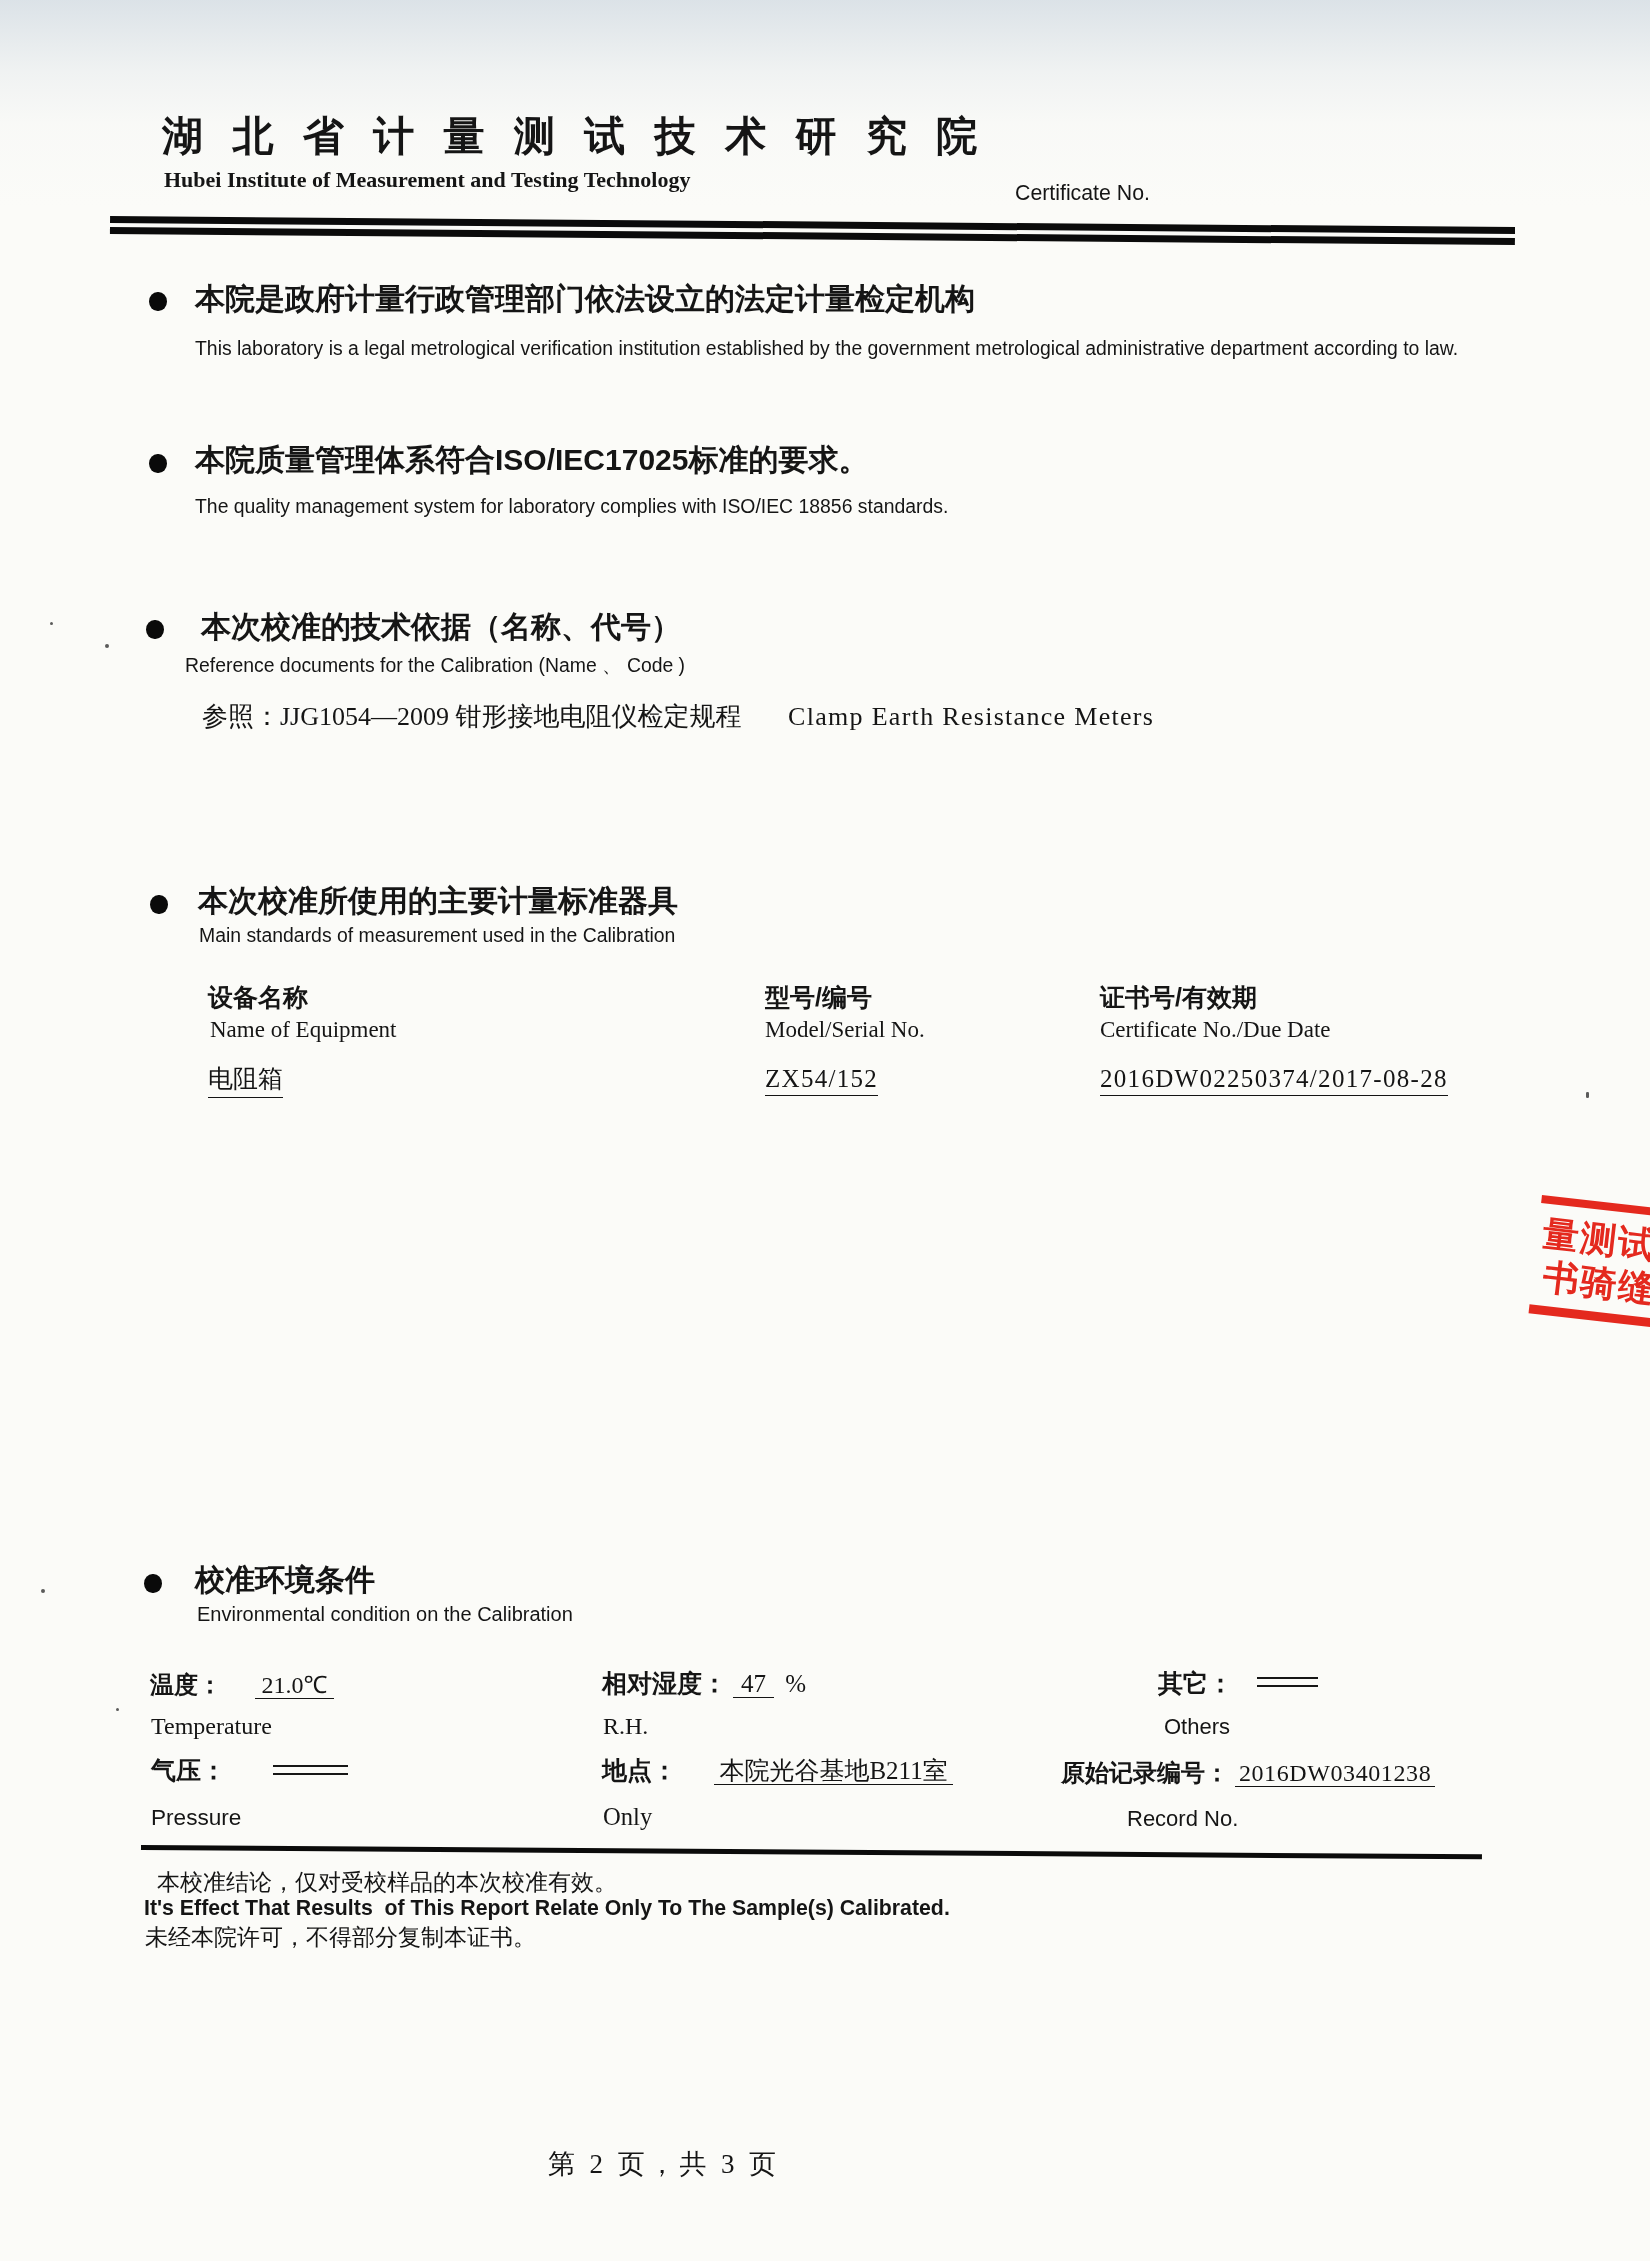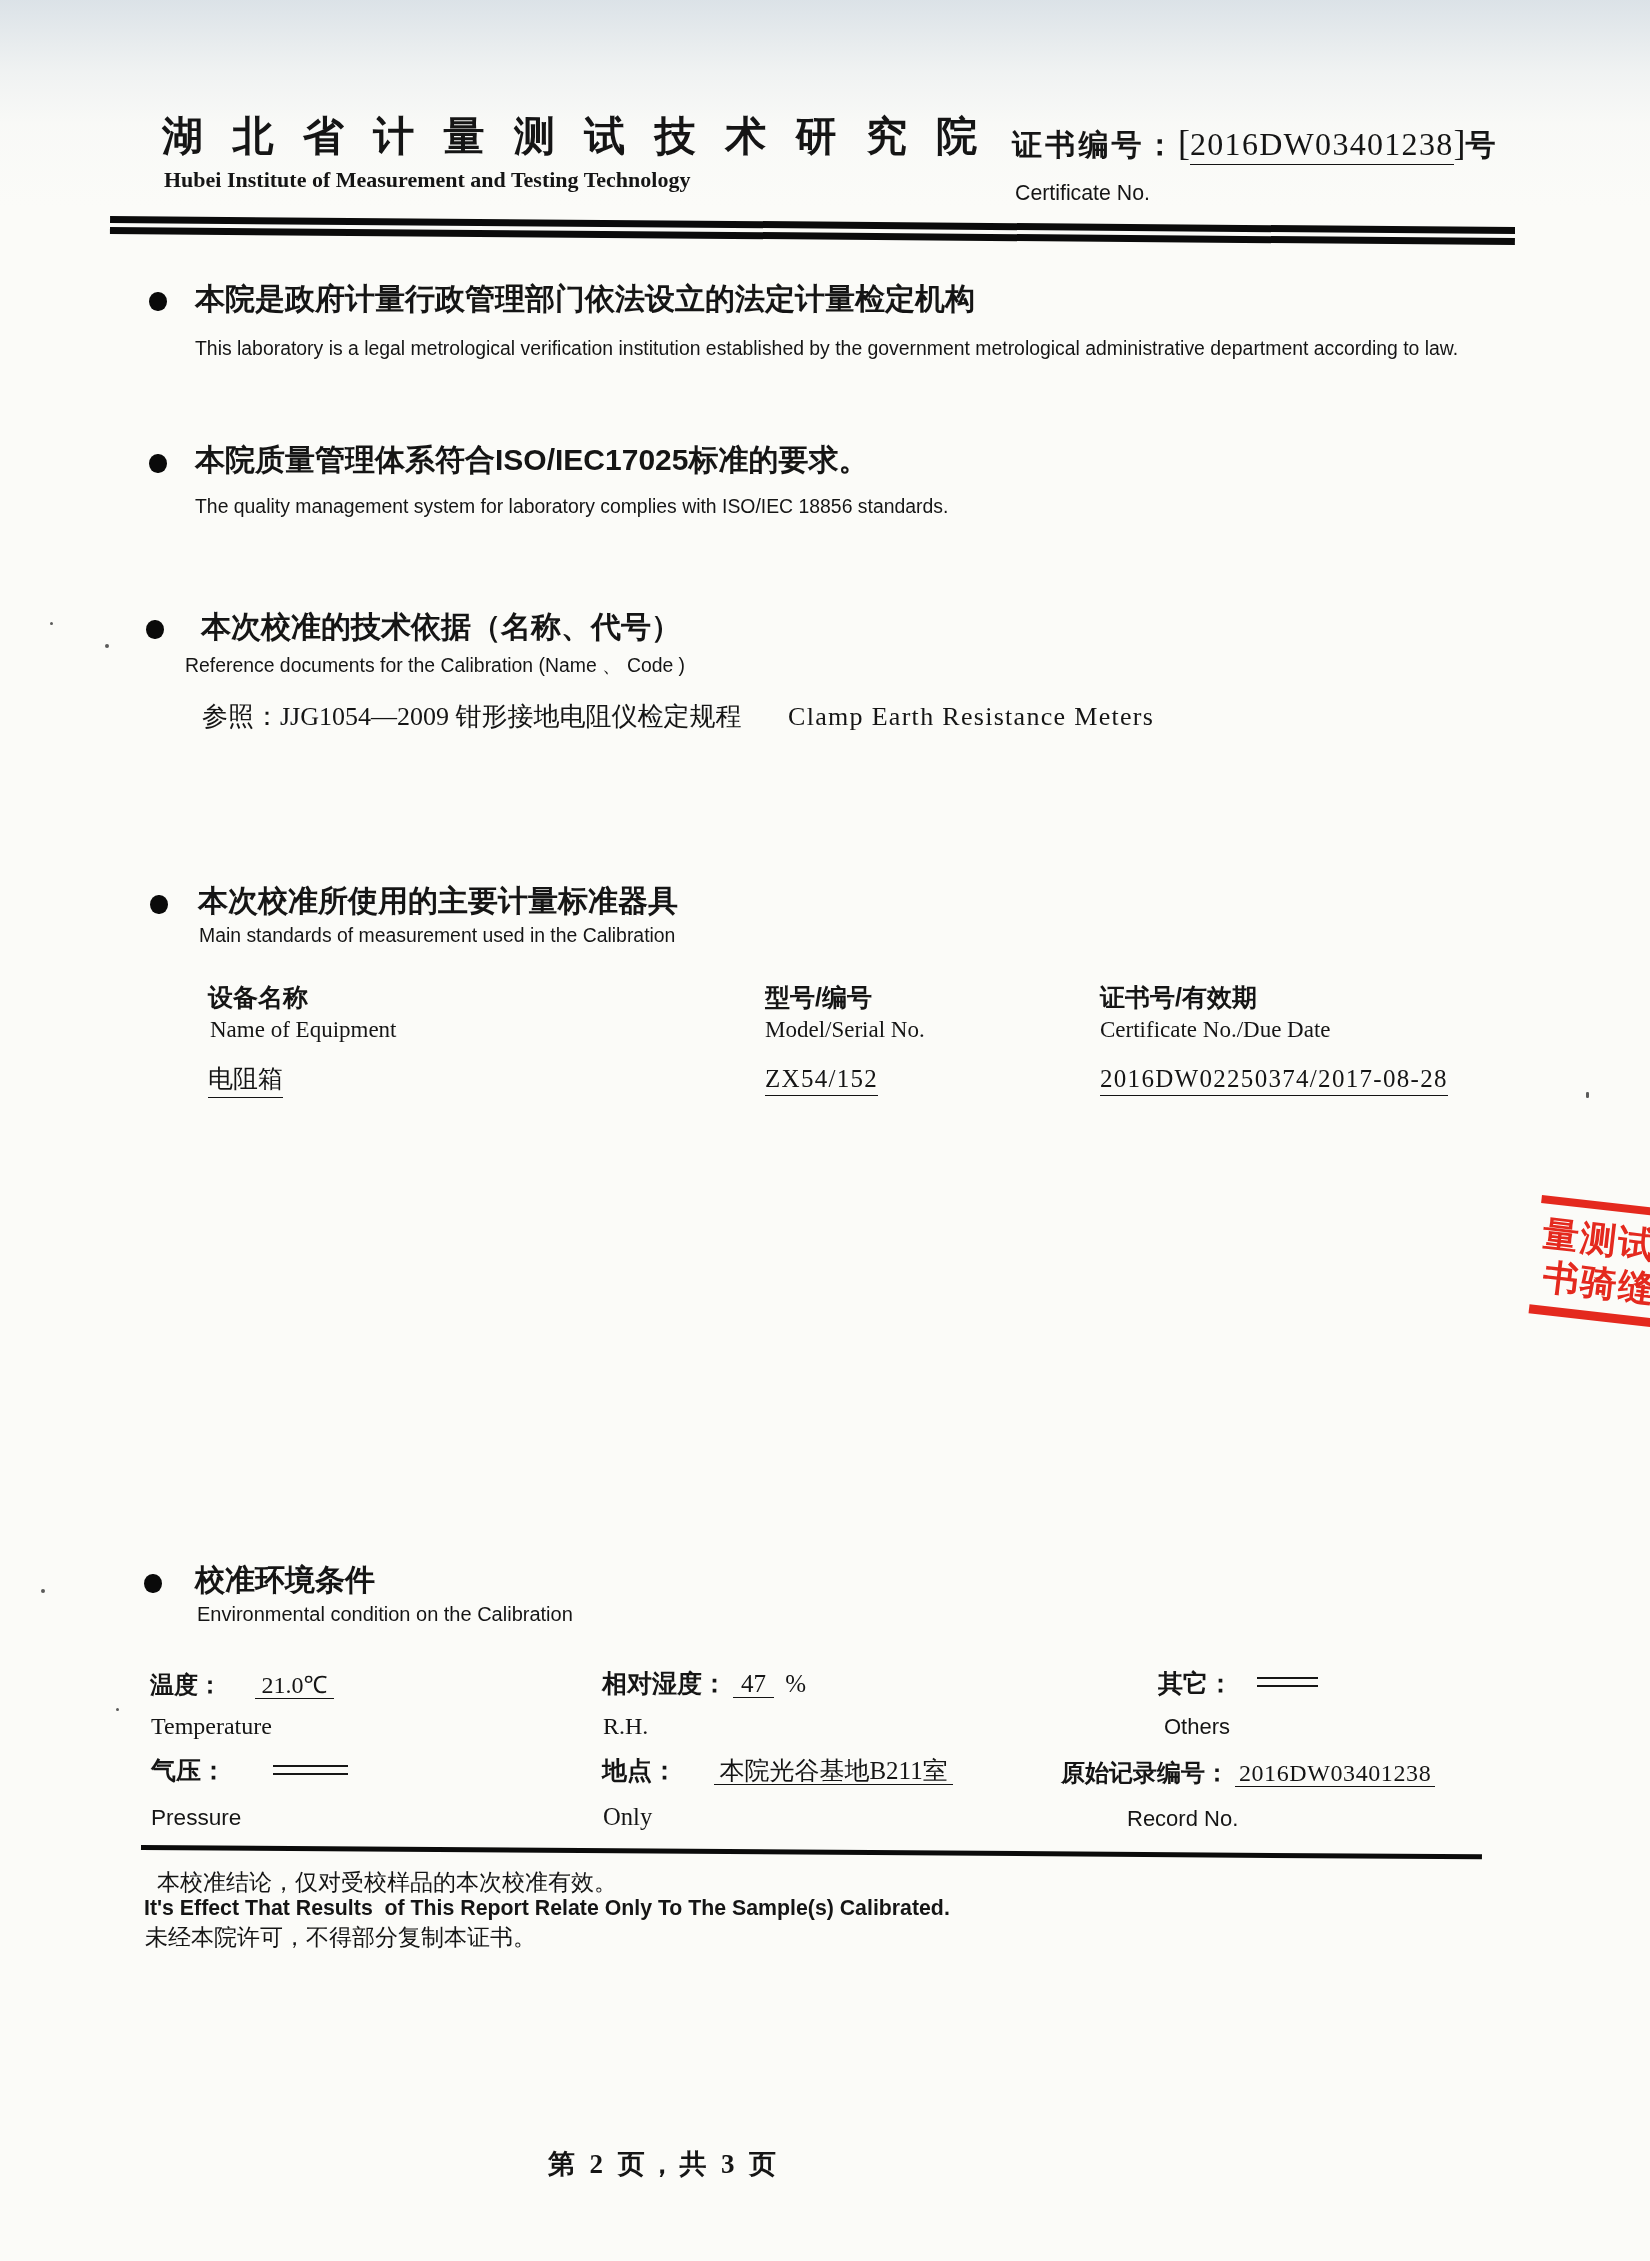--- a/index.html
+++ b/index.html
@@ -50,23 +50,20 @@
 </style>
 </head>
 <body>
 
 <div class="page">
   <div class="scan-top"></div>
 
   <div class="abs cjk-bold" style="left:162px; top:109px; font-size:41px; letter-spacing:9px; white-space:nowrap;">湖 北 省 计 量 测 试 技 术 研 究 院</div>
   <div class="abs en-serif" style="left:164px; top:167px; font-size:22px; font-weight:600; white-space:nowrap;">Hubei Institute of Measurement and Testing Technology</div>
 
-  <div class="abs" style="left:1012px; top:122px; font-size:30px; white-space:nowrap;">
-    <span class="cjk-bold" style="letter-spacing:3.2px;">证书编号：</span><span class="en-serif" style="font-size:36px;">[</span><span class="en-serif u" style="font-size:32px; letter-spacing:1.3px;">2016DW03401238</span><span class="en-serif" style="font-size:36px;">]</span><span class="cjk-bold">号</span>
-  </div>
   <div class="abs en-sans" style="left:1015px; top:181px; font-size:21.3px;">Certificate No.</div>
 
   <div class="abs" style="left:110px; top:216px; width:1405px; transform:rotate(0.45deg); transform-origin:left center;">
     <div class="rule" style="height:6.5px;"></div>
     <div class="rule" style="height:7.1px; margin-top:4.5px;"></div>
   </div>
 
   <div class="bullet-dot" style="left:149px; top:292px;"></div>
   <div class="abs cjk-bold" style="left:195px; top:279px; font-size:30px; white-space:nowrap;">本院是政府计量行政管理部门依法设立的法定计量检定机构</div>
   <div class="abs en-sans justify" style="left:195px; top:332px; width:1290px; font-size:19.4px; line-height:1.65;">This laboratory is a legal metrological verification institution established by the government metrological administrative department according to law.</div>
@@ -144,21 +141,21 @@
   <div class="abs en-sans" style="left:151px; top:1805px; font-size:22.6px;">Pressure</div>
   <div class="abs en-serif" style="left:603px; top:1803px; font-size:24.6px;">Only</div>
   <div class="abs en-sans" style="left:1127px; top:1806px; font-size:22px;">Record No.</div>
 
   <div class="abs rule" style="left:141px; top:1845px; width:1341px; height:5.2px; transform:rotate(0.4deg); transform-origin:left center;"></div>
 
   <div class="abs cjk-serif" style="left:145px; top:1867px; font-size:23px; white-space:nowrap;margin-left:12px;">本校准结论，仅对受校样品的本次校准有效。</div>
   <div class="abs en-sans pre" style="left:144px; top:1896px; font-size:21.3px; font-weight:700;">It's Effect That Results  of This Report Relate Only To The Sample(s) Calibrated.</div>
   <div class="abs cjk-serif" style="left:145px; top:1922px; font-size:23px; white-space:nowrap;">未经本院许可，不得部分复制本证书。</div>
 
-  <div class="abs cjk-serif" style="left:0; top:2146px; width:1328px; text-align:center; font-size:27px; letter-spacing:3.9px;font-weight:bold;">第 2 页，共 3 页</div>
+  <div class="abs cjk-serif" style="left:0; top:2146px; width:1328px; text-align:center; font-size:27px; letter-spacing:3.9px;">第 2 页，共 3 页</div>
 
   <div class="speck" style="left:50px; top:622px; width:3.2px; height:3.2px;"></div>
   <div class="speck" style="left:105px; top:644px; width:3.9px; height:3.9px;"></div>
   <div class="speck" style="left:41px; top:1589px; width:3.9px; height:3.9px;"></div>
   <div class="speck" style="left:116px; top:1708px; width:3.2px; height:3.2px;"></div>
   <div class="speck" style="left:1586px; top:1092px; width:2.6px; height:5.8px; border-radius:1.3px;"></div>
 </div>
 
 
 </body></html>

